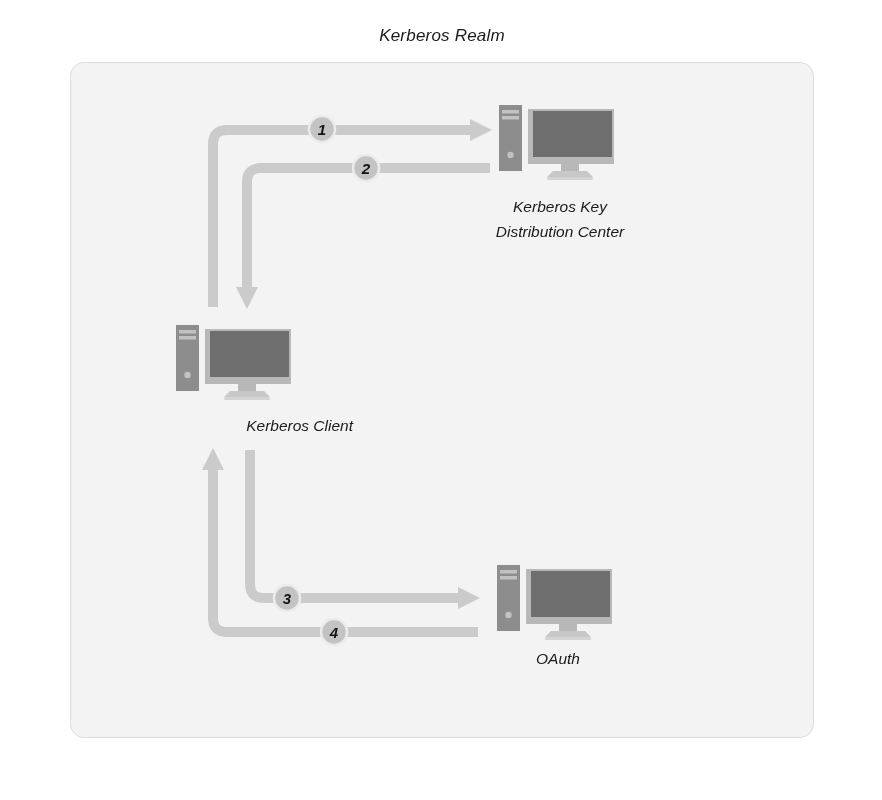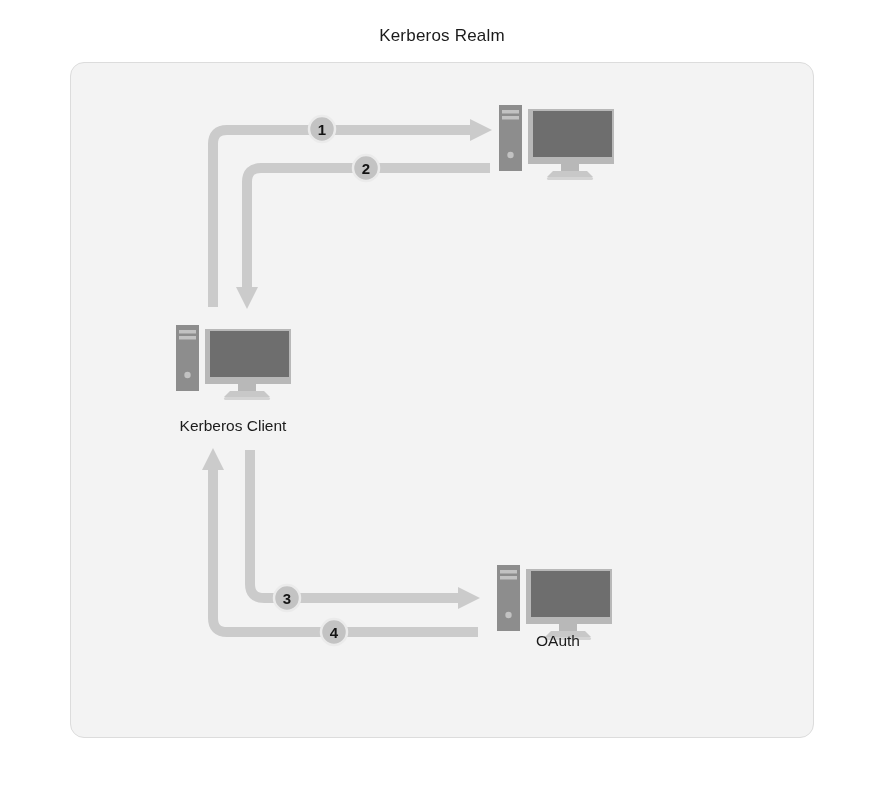--- a/index.html
+++ b/index.html
@@ -5,20 +5,21 @@
   * { margin: 0; padding: 0; box-sizing: border-box; }
   html, body { background: #ffffff; }
   body { font-family: "Liberation Sans", sans-serif; color: #1b1b1b; }
 
   .stage {
     position: relative;
     width: 882px;
     height: 800px;
     background: #ffffff;
     overflow: hidden;
+    font-style: italic;
   }
 
   .diagram-title {
     position: absolute;
     left: 70px;
     top: 26px;
     width: 744px;
     text-align: center;
     font-size: 17px;
     letter-spacing: .2px;
@@ -60,22 +61,22 @@
   .node-oauth  { left: 496px; top: 563px; }
 
   .node-label {
     position: absolute;
     text-align: center;
     font-size: 15.5px;
     line-height: 25px;
     color: #1b1b1b;
   }
   .label-kdc    { left: 430px; top: 194px; width: 260px; }
-  .label-client { left: 113px; top: 413px; width: 240px; }
-  .label-oauth  { left: 428px; top: 628px; width: 260px; }
+  .label-client { left: 113px; top: 413px; width: 240px; text-align: right; }
+  .label-oauth  { left: 428px; top: 646px; width: 260px; }
 </style>
 </head>
 <body>
 
 <div class="stage">
 
   <div class="diagram-title">Kerberos Realm</div>
 
   <div class="realm-box"></div>
 
@@ -120,20 +121,24 @@
       <rect x="4" y="7" width="17" height="3.5" fill="#c2c2c2"></rect>
       <rect x="4" y="13" width="17" height="3.5" fill="#c2c2c2"></rect>
       <circle cx="12.5" cy="52" r="3.2" fill="#c2c2c2"></circle>
       <rect x="30" y="6" width="86" height="55" fill="#b8b8b8"></rect>
       <rect x="35" y="8" width="79" height="46" fill="#6e6e6e"></rect>
       <rect x="63" y="61" width="18" height="7" fill="#b8b8b8"></rect>
       <path d="M55 68 h34 l6 6 h-46 z" fill="#c8c8c8"></path>
       <rect x="49" y="74" width="46" height="3" rx="1.5" fill="#d4d4d4"></rect>
     </svg>
   </div>
+  <div class="node-label label-kdc">
+    <div>Kerberos Key</div>
+    <div>Distribution Center</div>
+  </div>
 
   <div class="node node-client">
     <svg width="118" height="78" viewBox="0 0 118 78" xmlns="http://www.w3.org/2000/svg">
       <rect x="1" y="2" width="23" height="66" fill="#8d8d8d"></rect>
       <rect x="4" y="7" width="17" height="3.5" fill="#c2c2c2"></rect>
       <rect x="4" y="13" width="17" height="3.5" fill="#c2c2c2"></rect>
       <circle cx="12.5" cy="52" r="3.2" fill="#c2c2c2"></circle>
       <rect x="30" y="6" width="86" height="55" fill="#b8b8b8"></rect>
       <rect x="35" y="8" width="79" height="46" fill="#6e6e6e"></rect>
       <rect x="63" y="61" width="18" height="7" fill="#b8b8b8"></rect>

